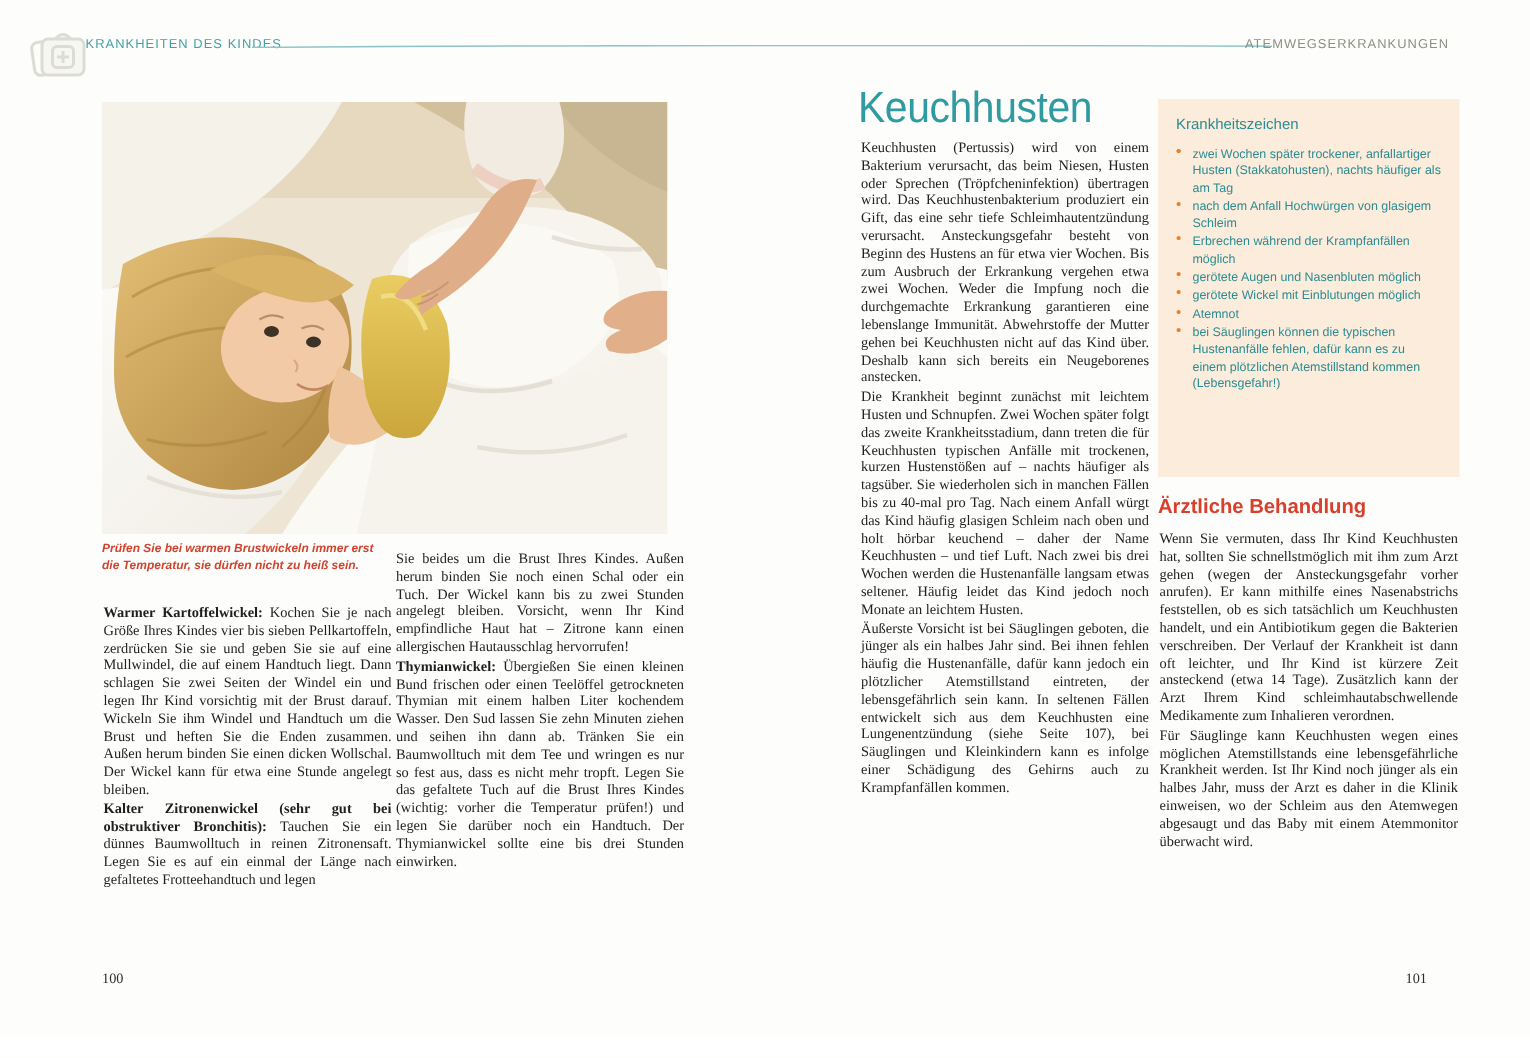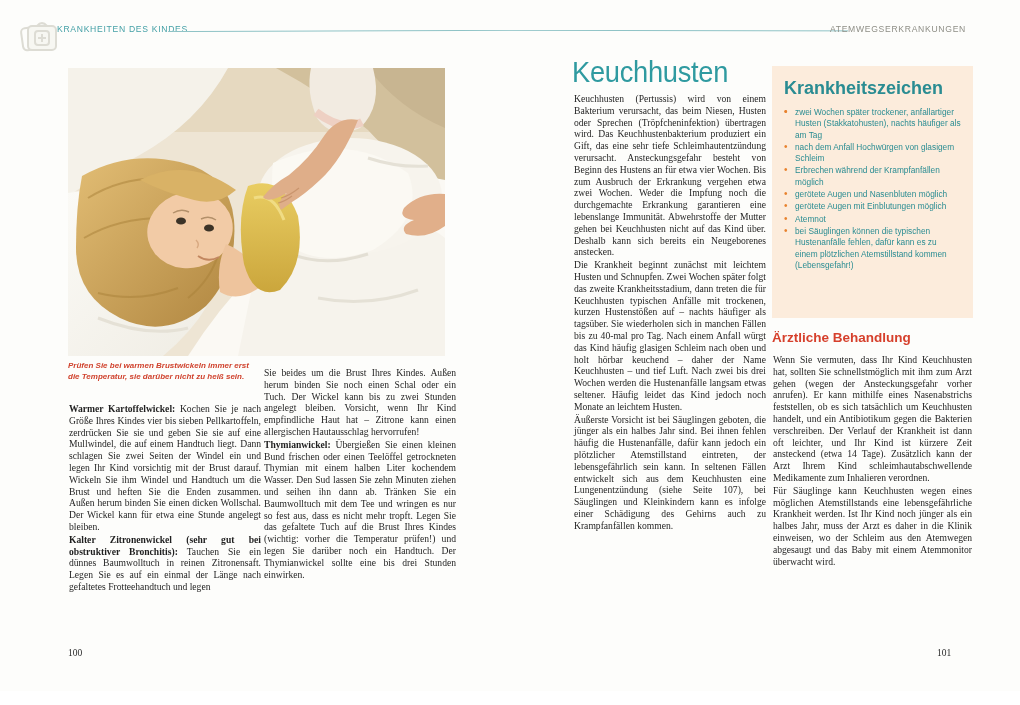--- a/index.html
+++ b/index.html
@@ -29,21 +29,21 @@
   .col1{position:absolute;left:68px;top:402px;width:194px;}
   .col2{position:absolute;left:263px;top:366px;width:194px;}
   .maincol{position:absolute;left:573px;top:92px;width:194px;}
 
   
   .pagetitle{position:absolute;left:572px;top:56px;font-size:29px;font-weight:400;
     color:#2f9aa0;letter-spacing:-.3px;transform:scaleX(.94);transform-origin:left;}
 
   .sidebar{position:absolute;left:772px;top:66px;width:201px;min-height:252px;
     box-sizing:border-box;background:#fcecdc;padding:12px 12px 10px 12px;}
-  .sidebar-title{font-size:18px;font-weight:bold;color:#2a8c92;margin:0 0 8px 0;}
+  .sidebar-title{font-size:10px;font-weight:normal;color:#2a8c92;margin:0 0 8px 0;}
   .bullet{position:relative;padding-left:11px;font-size:8.3px;line-height:11.3px;
     color:#2a8c92;margin-bottom:1px;}
   .bullet .dot{position:absolute;left:0;top:-1px;color:#e8822d;font-size:10px;}
 
   .sec2-head{position:absolute;left:772px;top:330px;font-size:13.5px;font-weight:bold;color:#d6402c;}
   .sec2-body{position:absolute;left:772px;top:353px;width:201px;}
 
   .folio{position:absolute;top:648px;font-family:"Liberation Serif",serif;
     font-size:9.5px;color:#2b2b2b;}
   .folio-left{left:68px;}
@@ -128,21 +128,21 @@
 
       <path d="M290,52 Q274,92 252,112 Q236,127 224,134 L213,142 Q208,134 219,125 Q200,136 195,129 Q205,116 221,107 Q242,90 256,68 Q270,48 290,52 Z" fill="#dfae89"></path>
       <path d="M224,128 q-8 6 -14 7 M231,120 q-10 8 -18 10" stroke="#c08a63" stroke-width="1.2" fill="none" opacity=".7"></path>
 
       <path d="M377,126 Q352,124 336,140 Q330,150 346,152 Q331,158 338,166 Q358,172 377,158 Z" fill="#e1af8a"></path>
 
       <path d="M30,250 q50 20 90 10 M250,230 q50 10 100 -8 M300,90 q30 10 60 8" stroke="#e5e1d6" stroke-width="3" fill="none"></path>
     </svg>
   </div>
 
-  <div class="caption">Prüfen Sie bei warmen Brustwickeln immer erst die Temperatur, sie darüber nicht zu heiß sein.</div>
+  <div class="caption">Prüfen Sie bei warmen Brustwickeln immer erst die Temperatur, sie dürfen nicht zu heiß sein.</div>
 
   <div class="col1 bodytext">
     <p><b>Warmer Kartoffelwickel:</b><span> Kochen Sie je nach Größe Ihres Kindes vier bis sieben Pellkartoffeln, zerdrücken Sie sie und geben Sie sie auf eine Mullwindel, die auf einem Handtuch liegt. Dann schlagen Sie zwei Seiten der Windel ein und legen Ihr Kind vorsichtig mit der Brust darauf. Wickeln Sie ihm Windel und Handtuch um die Brust und heften Sie die Enden zusammen. Außen herum binden Sie einen dicken Wollschal. Der Wickel kann für etwa eine Stunde angelegt bleiben.</span></p>
     <p><b>Kalter Zitronenwickel (sehr gut bei obstruktiver Bronchitis):</b><span> Tauchen Sie ein dünnes Baumwolltuch in reinen Zitronensaft. Legen Sie es auf ein einmal der Länge nach gefaltetes Frotteehandtuch und legen</span></p>
   </div>
 
   <div class="col2 bodytext">
     <p><b></b><span>Sie beides um die Brust Ihres Kindes. Außen herum binden Sie noch einen Schal oder ein Tuch. Der Wickel kann bis zu zwei Stunden angelegt bleiben. Vorsicht, wenn Ihr Kind empfindliche Haut hat – Zitrone kann einen allergischen Hautausschlag hervorrufen!</span></p>
     <p><b>Thymianwickel:</b><span> Übergießen Sie einen kleinen Bund frischen oder einen Teelöffel getrockneten Thymian mit einem halben Liter kochendem Wasser. Den Sud lassen Sie zehn Minuten ziehen und seihen ihn dann ab. Tränken Sie ein Baumwolltuch mit dem Tee und wringen es nur so fest aus, dass es nicht mehr tropft. Legen Sie das gefaltete Tuch auf die Brust Ihres Kindes (wichtig: vorher die Temperatur prüfen!) und legen Sie darüber noch ein Handtuch. Der Thymianwickel sollte eine bis drei Stunden einwirken.</span></p>
   </div>
@@ -157,21 +157,21 @@
     <p>Äußerste Vorsicht ist bei Säuglingen geboten, die jünger als ein halbes Jahr sind. Bei ihnen fehlen häufig die Hustenanfälle, dafür kann jedoch ein plötzlicher Atemstillstand eintreten, der lebensgefährlich sein kann. In seltenen Fällen entwickelt sich aus dem Keuchhusten eine Lungenentzündung (siehe Seite 107), bei Säuglingen und Kleinkindern kann es infolge einer Schädigung des Gehirns auch zu Krampfanfällen kommen.</p>
   </div>
 
   <div class="sidebar">
     <div class="sidebar-title">Krankheitszeichen</div>
     <div class="bullet"><span class="dot">•</span></div>
     <div class="bullet"><span class="dot">•</span><span>zwei Wochen später trockener, anfallartiger Husten (Stakkatohusten), nachts häufiger als am Tag</span></div>
     <div class="bullet"><span class="dot">•</span><span>nach dem Anfall Hochwürgen von glasigem Schleim</span></div>
     <div class="bullet"><span class="dot">•</span><span>Erbrechen während der Krampfanfällen möglich</span></div>
     <div class="bullet"><span class="dot">•</span><span>gerötete Augen und Nasenbluten möglich</span></div>
-    <div class="bullet"><span class="dot">•</span><span>gerötete Augen mit Einblutungen möglich</span></div>
+    <div class="bullet"><span class="dot">•</span><span>gerötete Wickel mit Einblutungen möglich</span></div>
     <div class="bullet"><span class="dot">•</span><span>Atemnot</span></div>
     <div class="bullet"><span class="dot">•</span><span>bei Säuglingen können die typischen Hustenanfälle fehlen, dafür kann es zu einem plötzlichen Atemstillstand kommen (Lebensgefahr!)</span></div>
   </div>
 
   <div class="sec2-head">Ärztliche Behandlung</div>
   <div class="sec2-body bodytext">
     <p>Wenn Sie vermuten, dass Ihr Kind Keuchhusten hat, sollten Sie schnellstmöglich mit ihm zum Arzt gehen (wegen der Ansteckungsgefahr vorher anrufen).  Er kann mithilfe eines Nasenabstrichs feststellen, ob es sich tatsächlich um Keuchhusten handelt, und ein Antibiotikum gegen die Bakterien verschreiben. Der Verlauf der Krankheit ist dann oft leichter, und Ihr Kind ist kürzere Zeit ansteckend (etwa 14 Tage). Zusätzlich kann der Arzt Ihrem Kind schleimhautabschwellende Medikamente zum Inhalieren verordnen.</p>
     <p>Für Säuglinge kann Keuchhusten wegen eines möglichen Atemstillstands eine lebensgefährliche Krankheit werden. Ist Ihr Kind noch jünger als ein halbes Jahr, muss der Arzt es daher in die Klinik einweisen, wo der Schleim aus den Atemwegen abgesaugt und das Baby mit einem Atemmonitor überwacht wird.</p>
   </div>
 

